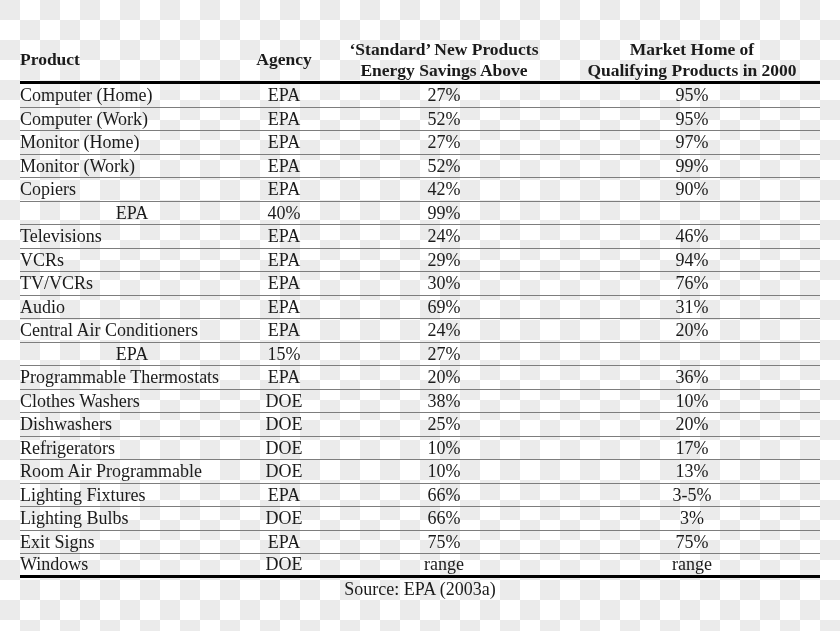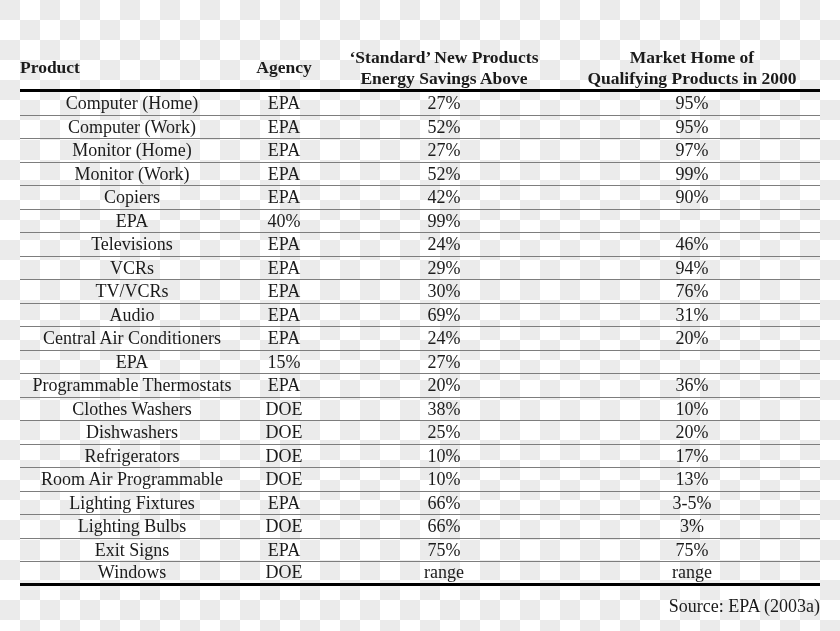--- a/index.html
+++ b/index.html
@@ -16,21 +16,21 @@
     font-family: "Liberation Serif", "DejaVu Serif", serif;
     color: var(--ink);
     background-color: var(--checker-white);
     background-image: repeating-conic-gradient(var(--checker-gray) 0% 25%, var(--checker-white) 0% 50%);
     background-size: 40px 40px;
     background-position: 20px 0;
   }
   .table-wrap {
     position: absolute;
     left: 20px;
-    top: 46px;
+    top: 38px;
     width: 800px;
   }
   .grid-cols {
     display: grid;
     grid-template-columns: 224px 80px 240px 256px;
   }
   .header-row {
     height: 46px;
     border-bottom: 3px solid var(--rule-black);
     align-items: center;
@@ -44,25 +44,25 @@
     height: 23.5px;
     border-bottom: 1px solid var(--rule-gray);
     align-items: center;
     font-size: 18px;
     line-height: 1;
   }
   .tbody .row:last-child {
     border-bottom: 3px solid var(--rule-black);
   }
   .row .cell { text-align: center; white-space: nowrap; }
-  .row .cell.left { text-align: center; white-space: nowrap; }
+  .row .cell.left { text-align: left; white-space: nowrap; }
   .source {
-    margin-top: 10px;
+    margin-top: 1px;
     font-size: 18px;
-    text-align: right;
+    text-align: center;
   }
 </style>
 </head>
 <body>
 
 <div class="table-wrap">
 
   <div class="header-row grid-cols">
     <div class="cell left">Product</div>
     <div class="cell">Agency</div>

